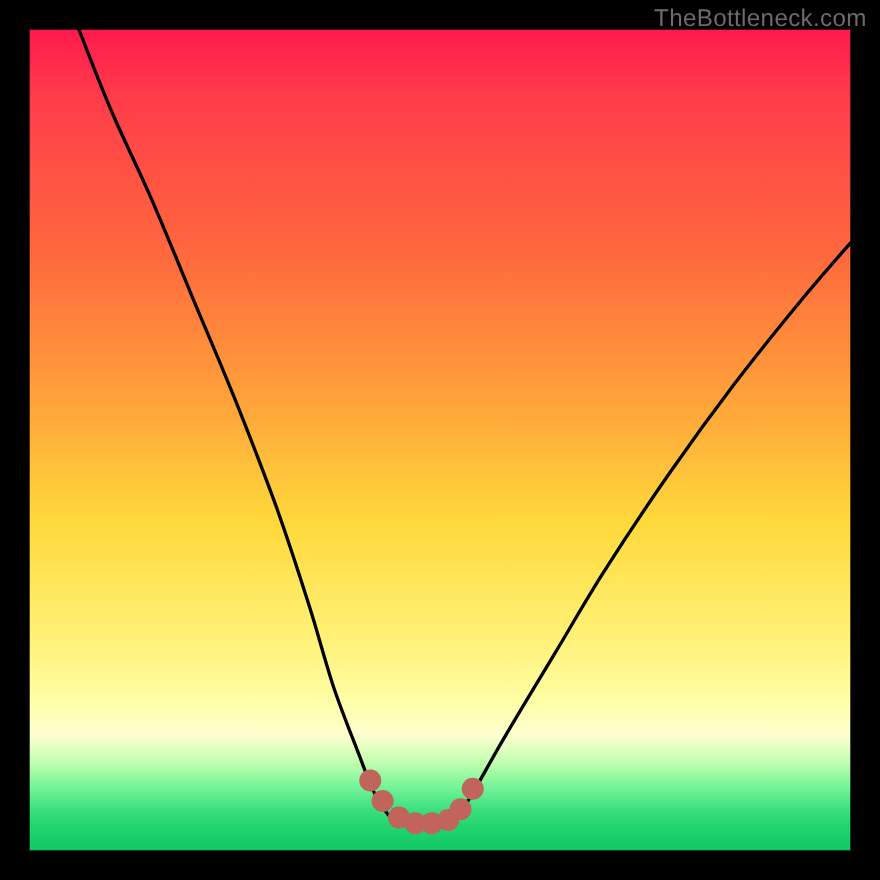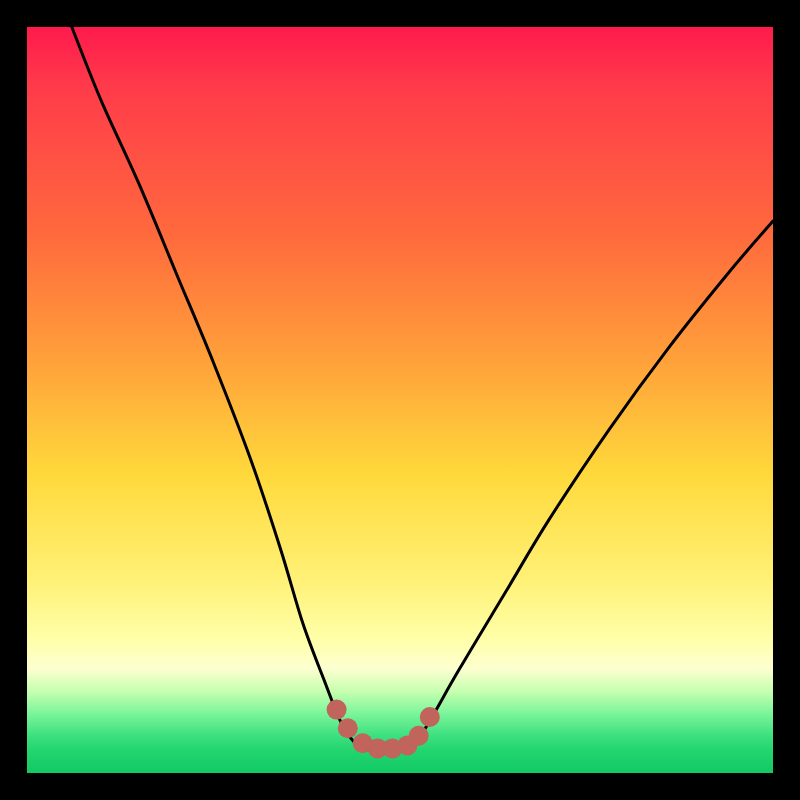--- a/index.html
+++ b/index.html
@@ -59,20 +59,21 @@
     width: 746px;
     height: 746px;
     overflow: visible;
   }
 </style>
 </head>
 <body>
 
 <div class="frame">
 
+  <div class="watermark">TheBottleneck.com</div>
 
   <div class="plot">
     <svg class="curve" viewBox="0 0 746 746" preserveAspectRatio="none">
       <path id="curve-path" d="M 44.8 0.0 C 49.7 12.4, 63.4 48.5, 74.6 74.6 C 85.8 100.7, 99.5 128.1, 111.9 156.7 C 124.3 185.3, 136.8 216.3, 149.2 246.2 C 161.6 276.0, 174.1 304.6, 186.5 335.7 C 198.9 366.8, 212.6 401.6, 223.8 432.7 C 235.0 463.8, 244.9 494.8, 253.6 522.2 C 262.3 549.6, 268.6 574.4, 276.0 596.8 C 283.5 619.2, 292.2 640.3, 298.4 656.5 C 304.6 672.6, 308.3 683.8, 313.3 693.8 C 318.3 703.7, 323.3 711.2, 328.2 716.2 C 333.2 721.1, 338.2 722.4, 343.2 723.6 C 348.1 724.9, 353.1 723.6, 358.1 723.6 C 363.1 723.6, 368.0 724.9, 373.0 723.6 C 378.0 722.4, 382.9 721.1, 387.9 716.2 C 392.9 711.2, 395.4 706.2, 402.8 693.8 C 410.3 681.3, 420.2 662.7, 432.7 641.6 C 445.1 620.4, 462.5 591.8, 477.4 567.0 C 492.4 542.1, 504.8 519.7, 522.2 492.4 C 539.6 465.0, 562.0 431.4, 581.9 402.8 C 601.8 374.2, 621.7 346.9, 641.6 320.8 C 661.5 294.7, 683.8 267.3, 701.2 246.2 C 718.6 225.0, 738.5 202.7, 746.0 194.0" fill="none" stroke="#000000" stroke-width="3" stroke-linecap="round" stroke-linejoin="round"></path>
       <g id="marker-group">
           <circle cx="309.6" cy="682.6" r="10" fill="#c1645b"></circle>
           <circle cx="320.8" cy="701.2" r="10" fill="#c1645b"></circle>
           <circle cx="335.7" cy="716.2" r="10" fill="#c1645b"></circle>
           <circle cx="350.6" cy="721.4" r="10" fill="#c1645b"></circle>
           <circle cx="365.5" cy="721.4" r="10" fill="#c1645b"></circle>

